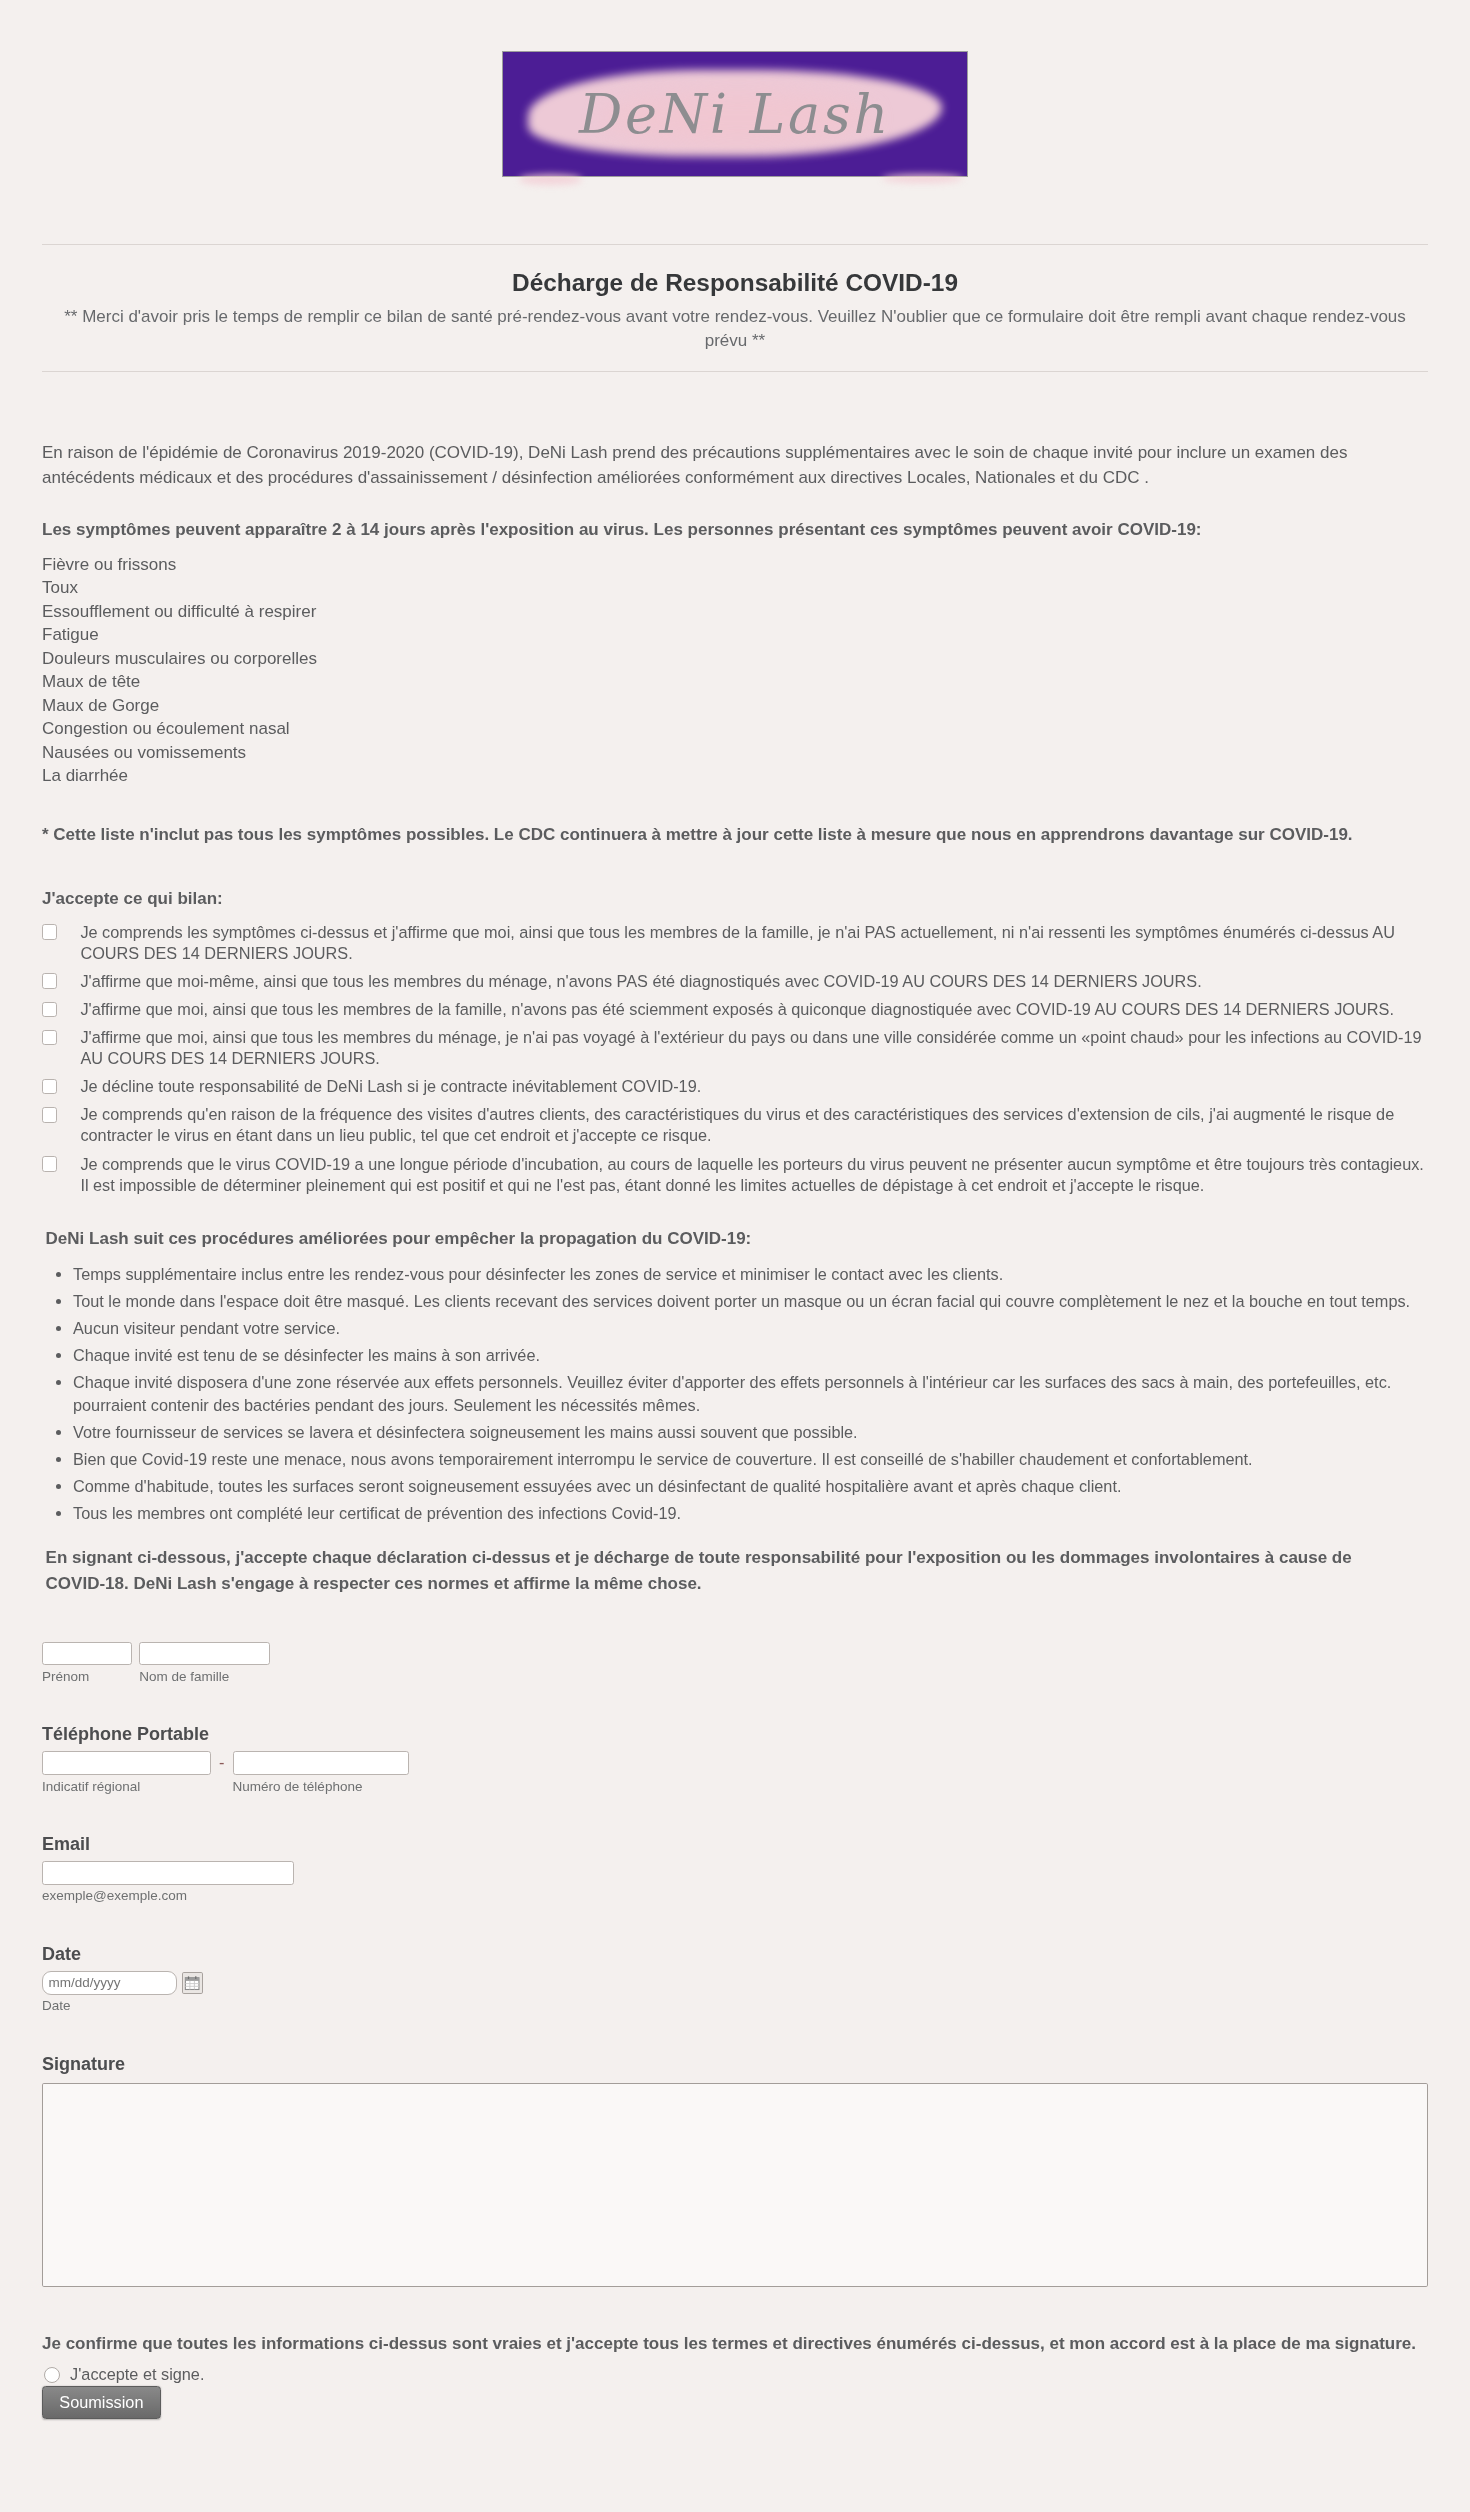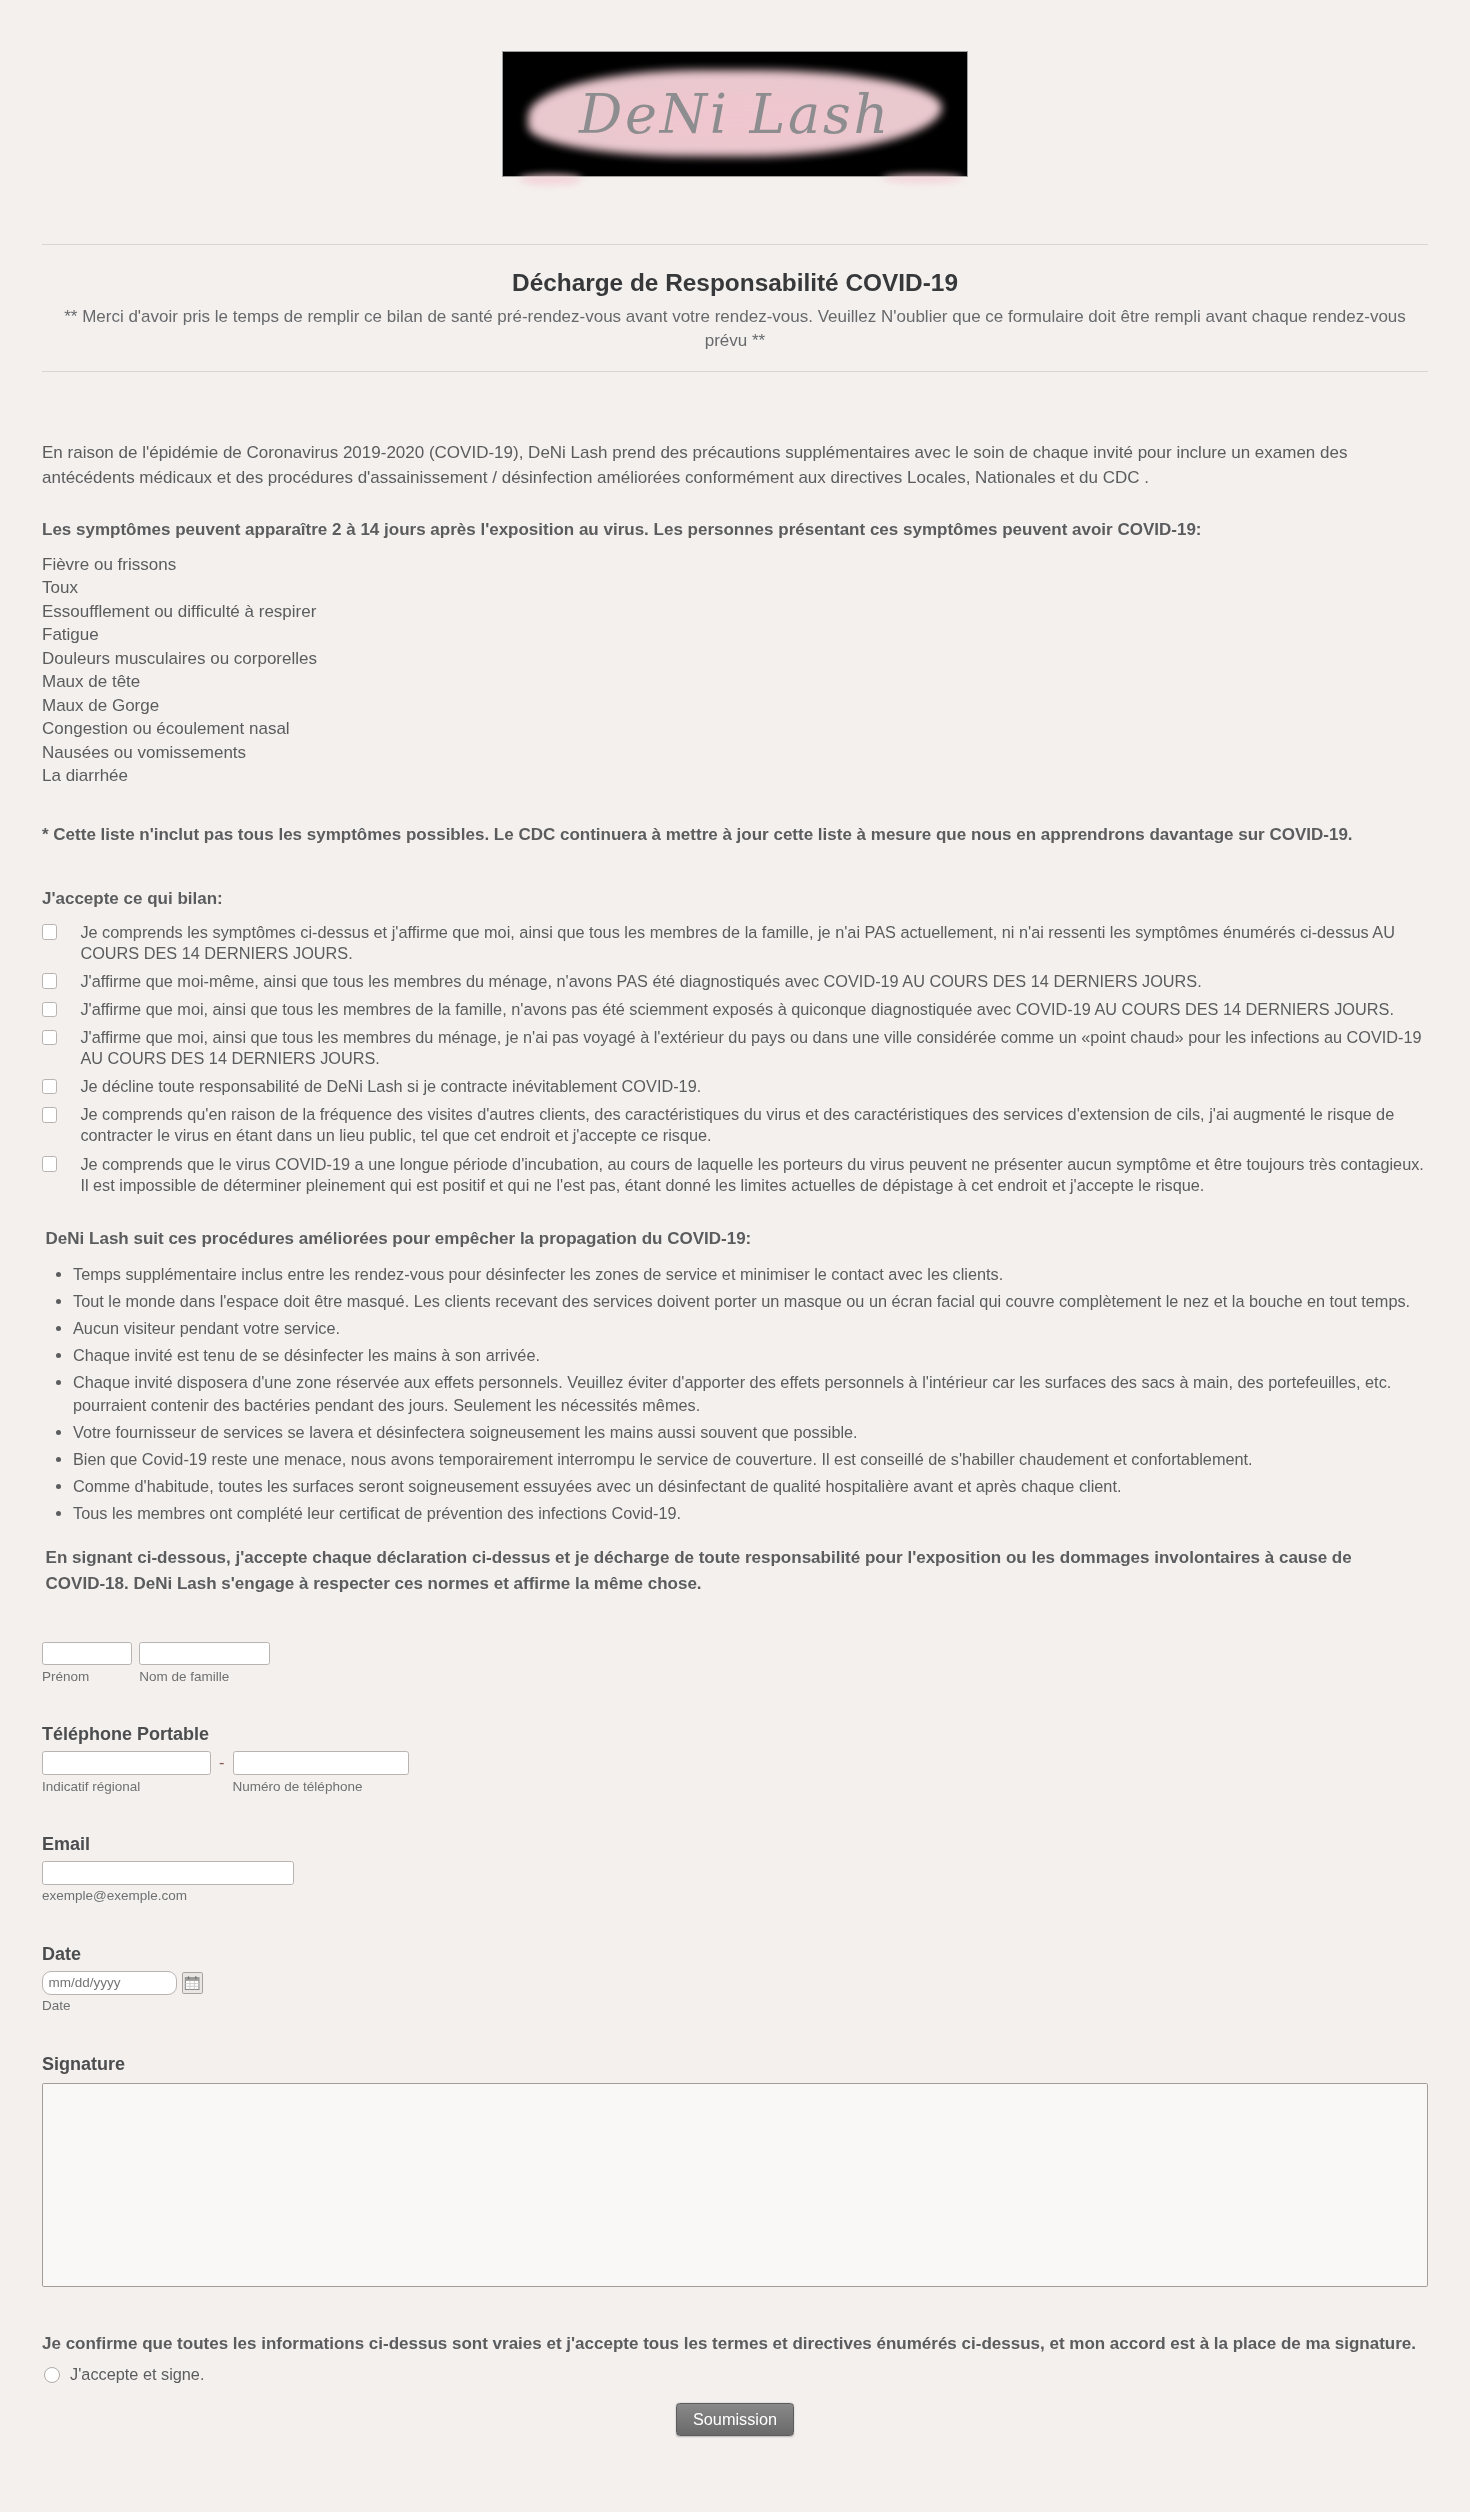--- a/index.html
+++ b/index.html
@@ -9,21 +9,21 @@
     background:#f4f0ee;
     font-family:"Liberation Sans","DejaVu Sans",sans-serif;
     color:#5b5c5e;
     overflow:hidden;
   }
   .page { padding:51px 42px 18px; }
 
   
   .logo-box {
     width:466px; height:126px; margin:0 auto;
-    border:1.8px solid #9c9c9c; background:#000000;
+    border:1.8px solid #9c9c9c; background:#4c1d95;
     position:relative; display:flex; align-items:center; justify-content:center;
   }
   .splash {
     position:absolute; left:25px; right:25px; top:18px; bottom:20px;
     background:#f6d3da;
     border-radius:48% 52% 55% 45% / 62% 50% 66% 40%;
     filter:blur(4.5px); opacity:.95;
   }
   .splash2 {
     position:absolute; left:99px; top:40px; width:271px; height:52px;
@@ -118,21 +118,21 @@
   
   .confirm-statement { margin-top:45px; font-size:17px; line-height:24.4px; font-weight:bold; }
   .radio-row { display:flex; align-items:center; gap:10px; margin-top:8.1px; margin-left:1.8px; cursor:pointer; }
   .radio {
     appearance:none; -webkit-appearance:none;
     width:16.3px; height:16.3px; border:0.9px solid #b1aba7; border-radius:50%;
     background:#fff; cursor:pointer; flex:0 0 auto;
   }
   .radio-label { font-size:16.3px; line-height:21px; }
 
-  .submit-row { display:flex; justify-content:center; margin-top:18px; }
+  .submit-row { display:flex; justify-content:flex-start; margin-top:1px; }
   .submit-btn {
     min-width:101px; height:33px; padding:0 16.3px;
     background:linear-gradient(#898989,#696969);
     border:0.9px solid #5c5c5c; border-radius:3.6px;
     color:#fff; font-size:16.3px; font-family:inherit; cursor:pointer;
     box-shadow:0 0.9px 1.8px rgba(0,0,0,.25);
   }
 </style>
 </head>
 <body>

